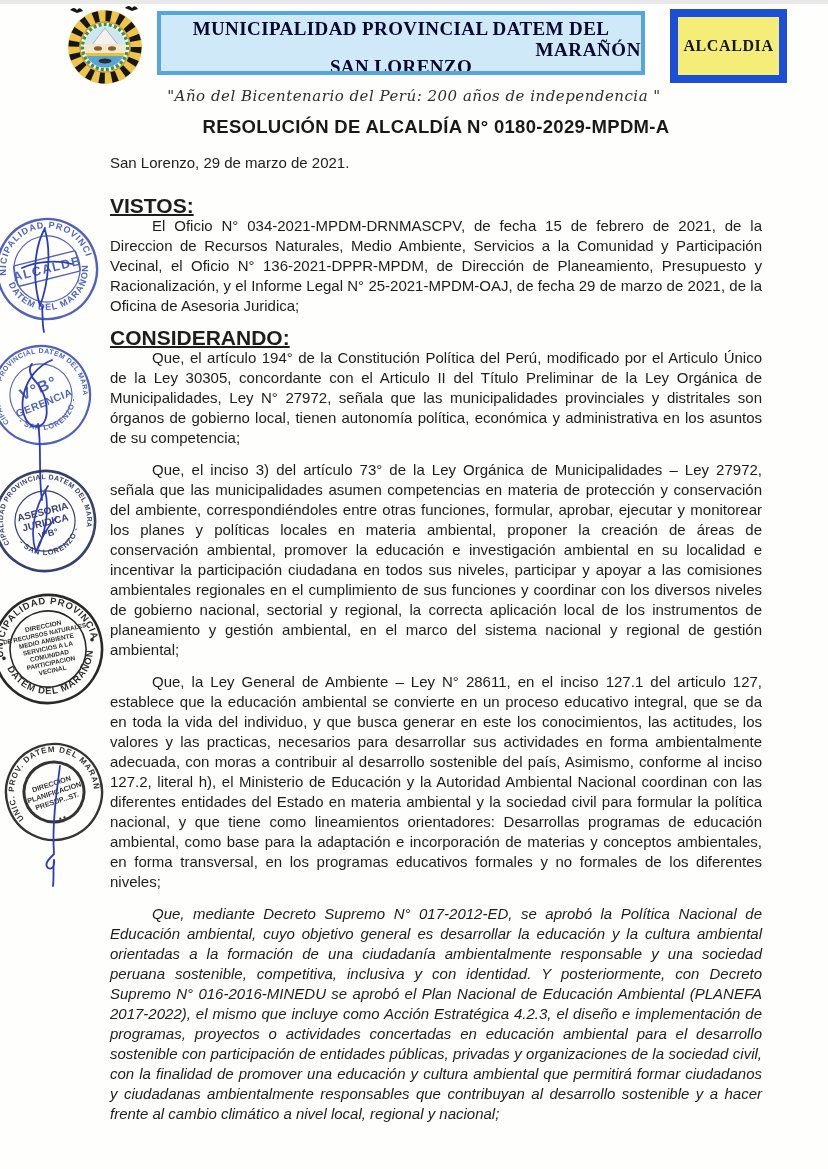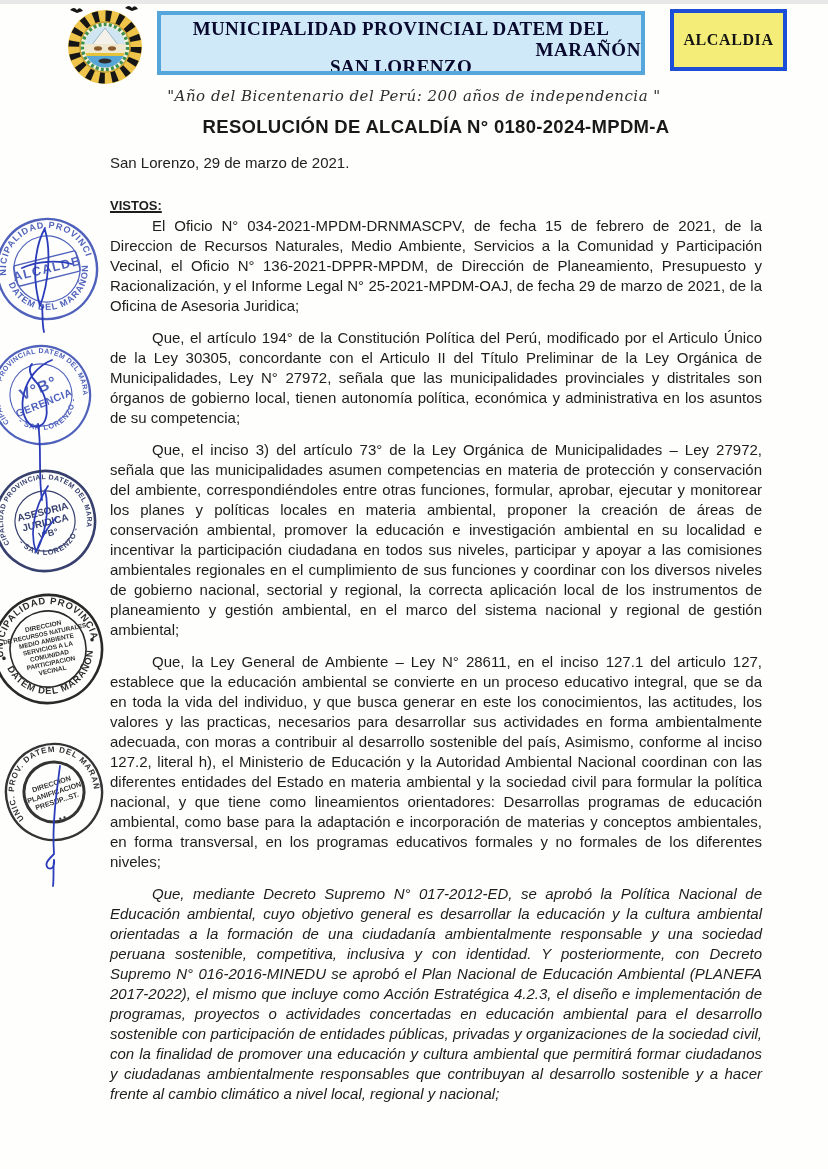--- a/index.html
+++ b/index.html
@@ -12,22 +12,22 @@
   .logo{position:absolute;left:62px;top:0;width:86px;height:82px;}
   .org-box{
     position:absolute;left:157px;top:7px;width:488px;height:64px;box-sizing:border-box;
     background:#cfe9f8;border:4px solid #55a6da;text-align:center;
     font-family:"Liberation Serif",serif;font-weight:bold;color:#09092e;overflow:hidden;
   }
   .org-line1{font-size:19px;line-height:21px;margin-top:3px;letter-spacing:.4px;}
   .org-line2{font-size:19px;line-height:21px;letter-spacing:.6px;text-align:right;}
   .org-line3{font-size:19px;line-height:14px;letter-spacing:.4px;}
   .office-box{
-    position:absolute;left:670px;top:5px;width:117px;height:62px;box-sizing:border-box;
-    background:#f4ee79;border:4px solid #1d4ed8;display:flex;align-items:center;justify-content:center;
+    position:absolute;left:670px;top:5px;width:117px;height:74px;box-sizing:border-box;
+    background:#f4ee79;border:8px solid #1d4ed8;display:flex;align-items:center;justify-content:center;
     font-family:"Liberation Serif",serif;font-weight:bold;font-size:16px;letter-spacing:.6px;color:#141414;
   }
   .motto{
     position:absolute;left:0;top:83px;width:828px;text-align:center;
     font-family:"DejaVu Serif",serif;font-style:italic;font-size:15px;color:#2e2e2e;letter-spacing:.5px;
   }
   .res-title{
     position:absolute;left:110px;top:112px;width:652px;text-align:center;
     font-weight:bold;font-size:18.5px;letter-spacing:.3px;color:#191919;
   }
@@ -35,21 +35,21 @@
     position:absolute;left:110px;top:150px;width:652px;box-sizing:border-box;
     padding-right:44px;font-size:15px;color:#222;
   }
   
   .doc-body{
     position:absolute;left:110px;top:192px;width:652px;
     font-size:15px;line-height:20px;text-align:justify;color:#1d1d1d;
   }
   .sec-heading{
     font-weight:bold;text-decoration:underline;text-decoration-thickness:1.5px;
-    font-size:13px;margin:0;text-align:left;
+    font-size:21px;margin:0;text-align:left;
   }
   .para{margin:0 0 12px 0;text-indent:42px;}
   .para:last-child{margin-bottom:0;font-style:italic;}
   
   .stamp{position:absolute;overflow:visible;}
   .stamp text{font-family:"Liberation Sans",sans-serif;}
   .sig{fill:none;stroke:#2b3cba;stroke-linecap:round;}
 </style>
 </head>
 <body>
@@ -87,28 +87,29 @@
     <div class="org-line1">MUNICIPALIDAD PROVINCIAL DATEM DEL</div>
     <div class="org-line2">MARAÑÓN</div>
     <div class="org-line3">SAN LORENZO</div>
   </div>
   <div class="office-box">
     <span>ALCALDIA</span>
   </div>
 
   <div class="motto">"Año del Bicentenario del Perú: 200 años de independencia "</div>
 
-  <div class="res-title">RESOLUCIÓN DE ALCALDÍA N° 0180-2024-MPDM-A</div>
+  <div class="res-title">RESOLUCIÓN DE ALCALDÍA N° 0180-2029-MPDM-A</div>
 
   <div class="dateline">San Lorenzo, 29 de marzo de 2021.</div>
 
   <div class="doc-body">
     <p class="sec-heading">VISTOS:</p>
     <p class="para">El Oficio N° 034-2021-MPDM-DRNMASCPV, de fecha 15 de febrero de 2021, de la Direccion de Recursos Naturales, Medio Ambiente, Servicios a la Comunidad y Participación Vecinal, el Oficio N° 136-2021-DPPR-MPDM, de Dirección de Planeamiento, Presupuesto y Racionalización, y el Informe Legal N° 25-2021-MPDM-OAJ, de fecha 29 de marzo de 2021, de la Oficina de Asesoria Juridica;</p>
 
+    <p class="sec-heading">CONSIDERANDO:</p>
     <p class="para">Que, el artículo 194° de la Constitución Política del Perú, modificado por el Articulo Único de la Ley 30305, concordante con el Articulo II del Título Preliminar de la Ley Orgánica de Municipalidades, Ley N° 27972, señala que las municipalidades provinciales y distritales son órganos de gobierno local, tienen autonomía política, económica y administrativa en los asuntos de su competencia;</p>
     <p class="para">Que, el inciso 3) del artículo 73° de la Ley Orgánica de Municipalidades – Ley 27972, señala que las municipalidades asumen competencias en materia de protección y conservación del ambiente, correspondiéndoles entre otras funciones, formular, aprobar, ejecutar y monitorear los planes y políticas locales en materia ambiental, proponer la creación de áreas de conservación ambiental, promover la educación e investigación ambiental en su localidad e incentivar la participación ciudadana en todos sus niveles, participar y apoyar a las comisiones ambientales regionales en el cumplimiento de sus funciones y coordinar con los diversos niveles de gobierno nacional, sectorial y regional, la correcta aplicación local de los instrumentos de planeamiento y gestión ambiental, en el marco del sistema nacional y regional de gestión ambiental;</p>
     <p class="para">Que, la Ley General de Ambiente – Ley N° 28611, en el inciso 127.1 del articulo 127, establece que la educación ambiental se convierte en un proceso educativo integral, que se da en toda la vida del individuo, y que busca generar en este los conocimientos, las actitudes, los valores y las practicas, necesarios para desarrollar sus actividades en forma ambientalmente adecuada, con moras a contribuir al desarrollo sostenible del país, Asimismo, conforme al inciso 127.2, literal h), el Ministerio de Educación y la Autoridad Ambiental Nacional coordinan con las diferentes entidades del Estado en materia ambiental y la sociedad civil para formular la política nacional, y que tiene como lineamientos orientadores: Desarrollas programas de educación ambiental, como base para la adaptación e incorporación de materias y conceptos ambientales, en forma transversal, en los programas educativos formales y no formales de los diferentes niveles;</p>
     <p class="para">Que, mediante Decreto Supremo N° 017-2012-ED, se aprobó la Política Nacional de Educación ambiental, cuyo objetivo general es desarrollar la educación y la cultura ambiental orientadas a la formación de una ciudadanía ambientalmente responsable y una sociedad peruana sostenible, competitiva, inclusiva y con identidad. Y posteriormente, con Decreto Supremo N° 016-2016-MINEDU se aprobó el Plan Nacional de Educación Ambiental (PLANEFA 2017-2022), el mismo que incluye como Acción Estratégica 4.2.3, el diseño e implementación de programas, proyectos o actividades concertadas en educación ambiental para el desarrollo sostenible  con participación de entidades públicas, privadas y organizaciones de la sociedad civil, con la finalidad de promover una educación y cultura ambiental que permitirá formar ciudadanos y ciudadanas ambientalmente responsables que contribuyan al desarrollo sostenible y a hacer frente al cambio climático a nivel local, regional y nacional;</p>
   </div>
 
   <svg class="stamp" style="left:-8px;top:210px;width:110px;height:130px" viewBox="0 0 110 130">
     <g transform="rotate(-14 55 55)" fill="#3d51b4" stroke="#3d51b4" opacity="0.9">
       <circle cx="55" cy="55" r="50" fill="none" stroke-width="2.4"></circle>
       <circle cx="55" cy="55" r="33" fill="none" stroke-width="1.2"></circle>

